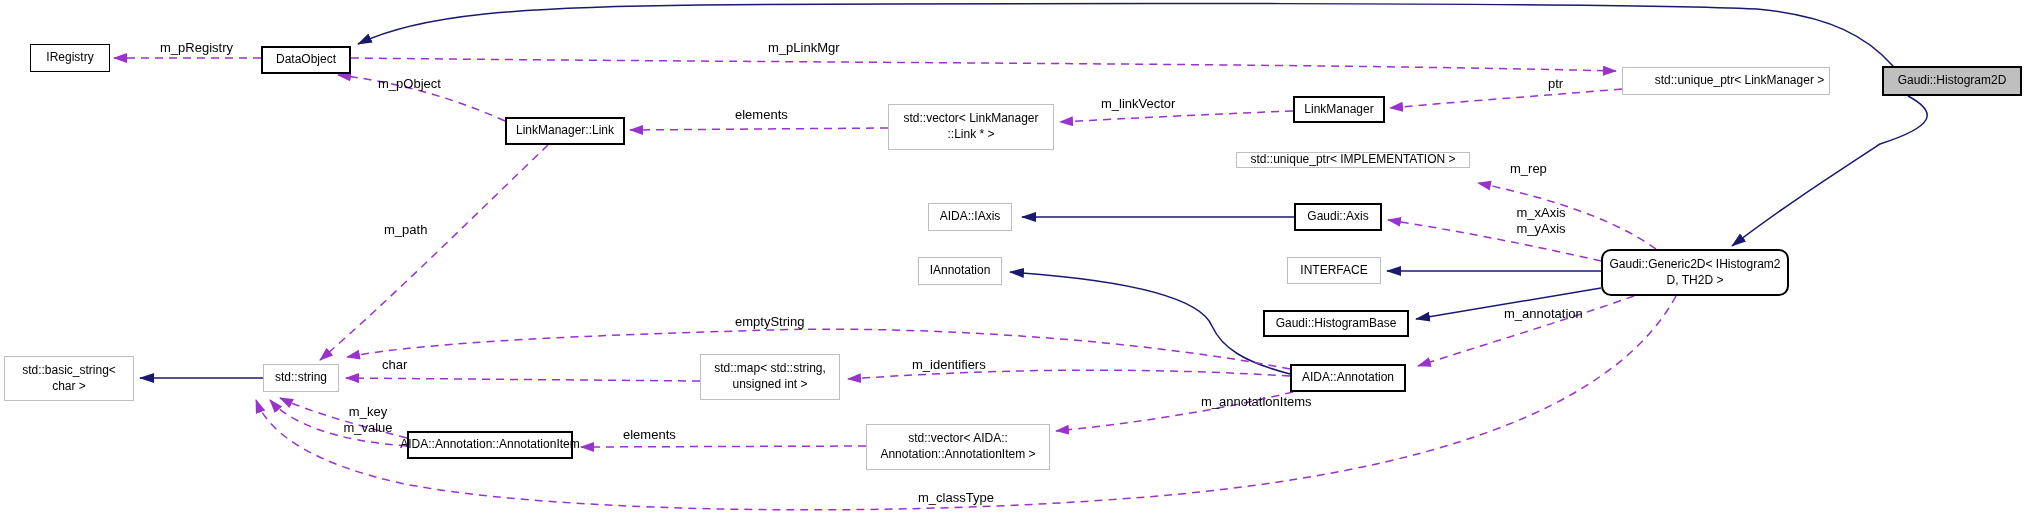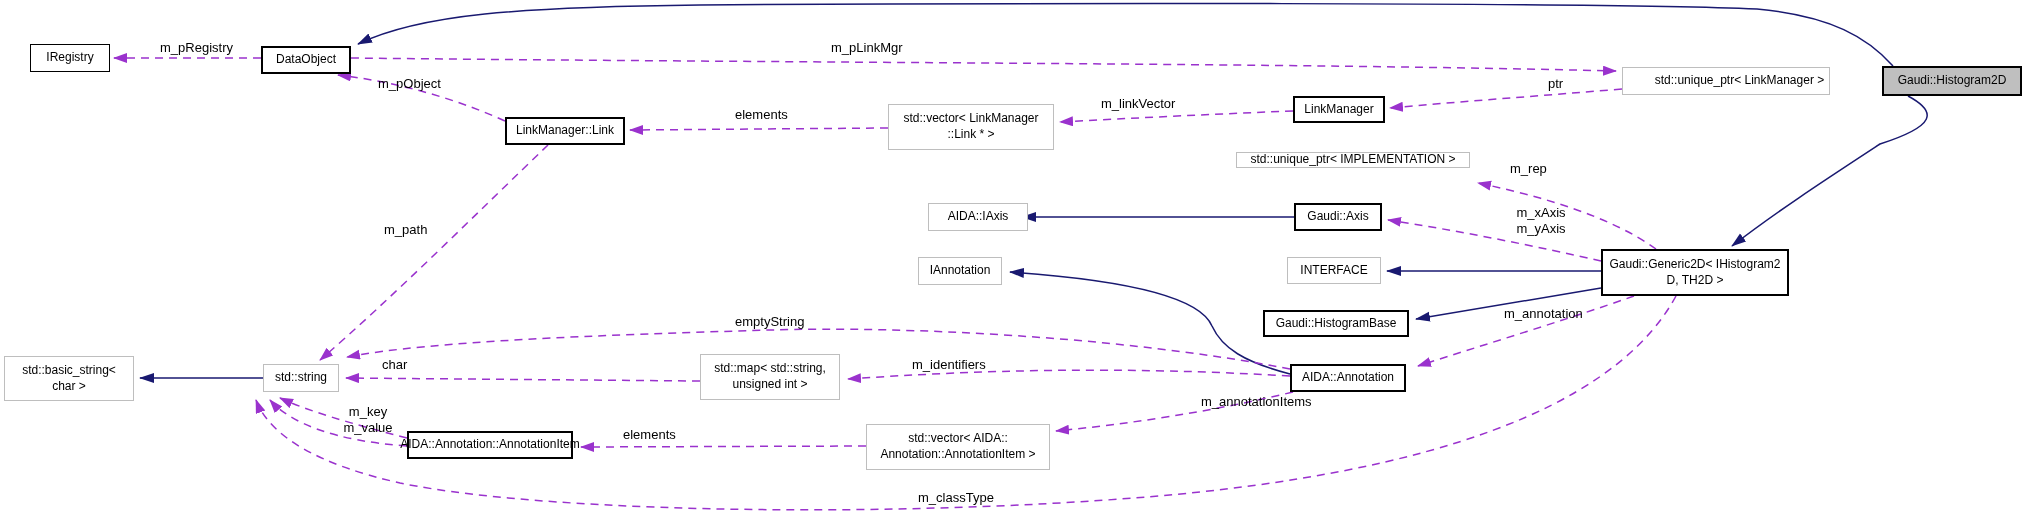--- a/index.html
+++ b/index.html
@@ -88,39 +88,39 @@
 
   <div class="node" style="left:30px; top:44px; width:80px; height:28px;">IRegistry</div>
   <div class="node" style="left:261px; top:46px; width:90px; height:28px; border-width:2px;">DataObject</div>
   <div class="node" style="left:505px; top:117px; width:120px; height:28px; border-width:2px;">LinkManager::Link</div>
   <div class="node template" style="left:888px; top:104px; width:166px; height:46px;">std::vector&lt; LinkManager
 ::Link * &gt;</div>
   <div class="node" style="left:1293px; top:96px; width:92px; height:27px; border-width:2px;">LinkManager</div>
   <div class="node template" style="left:1622px; top:67px; width:208px; height:28px;padding-left:27px;">std::unique_ptr&lt; LinkManager &gt;</div>
   <div class="node main" style="left:1882px; top:66px; width:140px; height:30px;">Gaudi::Histogram2D</div>
   <div class="node template" style="left:1236px; top:152px; width:234px; height:16px;">std::unique_ptr&lt; IMPLEMENTATION &gt;</div>
-  <div class="node template" style="left:928px; top:203px; width:100px; height:28px;">AIDA::IAxis</div>
+  <div class="node template" style="left:928px; top:203px; width:84px; height:28px;">AIDA::IAxis</div>
   <div class="node" style="left:1294px; top:203px; width:88px; height:28px; border-width:2px;">Gaudi::Axis</div>
   <div class="node template" style="left:918px; top:257px; width:84px; height:28px;">IAnnotation</div>
   <div class="node template" style="left:1287px; top:257px; width:94px; height:27px;">INTERFACE</div>
   <div class="node" style="left:1263px; top:310px; width:146px; height:27px; border-width:2px;">Gaudi::HistogramBase</div>
-  <div class="node" style="left:1601px; top:249px; width:188px; height:47px; border-width:2px;">Gaudi::Generic2D&lt; IHistogram2
+  <div class="node" style="left:1601px; top:249px; width:188px; height:47px; border-width:2px;border-radius:10px;">Gaudi::Generic2D&lt; IHistogram2
 D, TH2D &gt;</div>
   <div class="node template" style="left:4px; top:356px; width:130px; height:45px;">std::basic_string&lt;
 char &gt;</div>
   <div class="node template" style="left:263px; top:364px; width:76px; height:28px;">std::string</div>
   <div class="node template" style="left:700px; top:354px; width:140px; height:46px;">std::map&lt; std::string,
 unsigned int &gt;</div>
   <div class="node" style="left:1290px; top:364px; width:116px; height:28px; border-width:2px;">AIDA::Annotation</div>
   <div class="node" style="left:407px; top:431px; width:166px; height:28px; border-width:2px;">AIDA::Annotation::AnnotationItem</div>
   <div class="node template" style="left:866px; top:424px; width:184px; height:46px;">std::vector&lt; AIDA::
 Annotation::AnnotationItem &gt;</div>
 
   <div class="edge-label" style="left:160px; top:40px;">m_pRegistry</div>
-  <div class="edge-label" style="left:831px; top:40px;">m_pLinkMgr</div>
+  <div class="edge-label" style="left:768px; top:40px;">m_pLinkMgr</div>
   <div class="edge-label" style="left:1548px; top:76px;">ptr</div>
   <div class="edge-label" style="left:1101px; top:96px;">m_linkVector</div>
   <div class="edge-label" style="left:735px; top:107px;">elements</div>
   <div class="edge-label" style="left:378px; top:76px;">m_pObject</div>
   <div class="edge-label" style="left:384px; top:222px;">m_path</div>
   <div class="edge-label" style="left:1510px; top:161px;">m_rep</div>
   <div class="edge-label" style="left:1512px; top:205px; width:58px;">m_xAxis
 m_yAxis</div>
   <div class="edge-label" style="left:1504px; top:306px;">m_annotation</div>
   <div class="edge-label" style="left:912px; top:357px;">m_identifiers</div>

